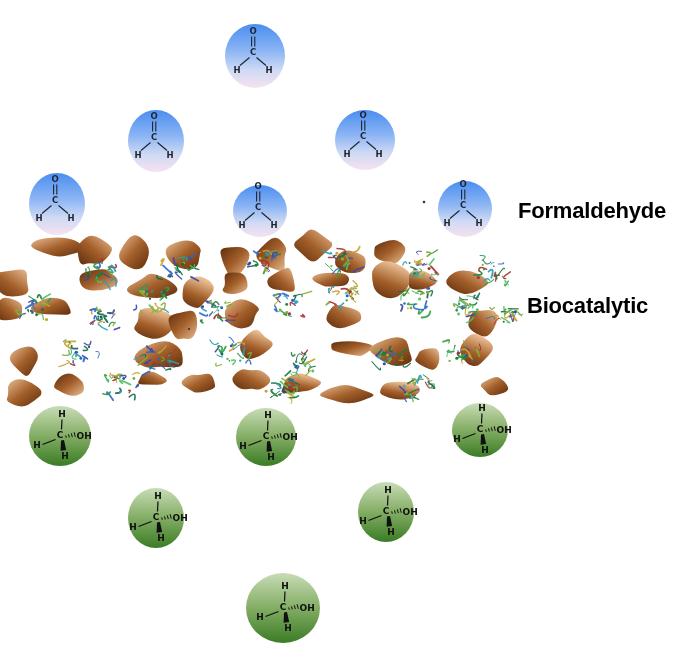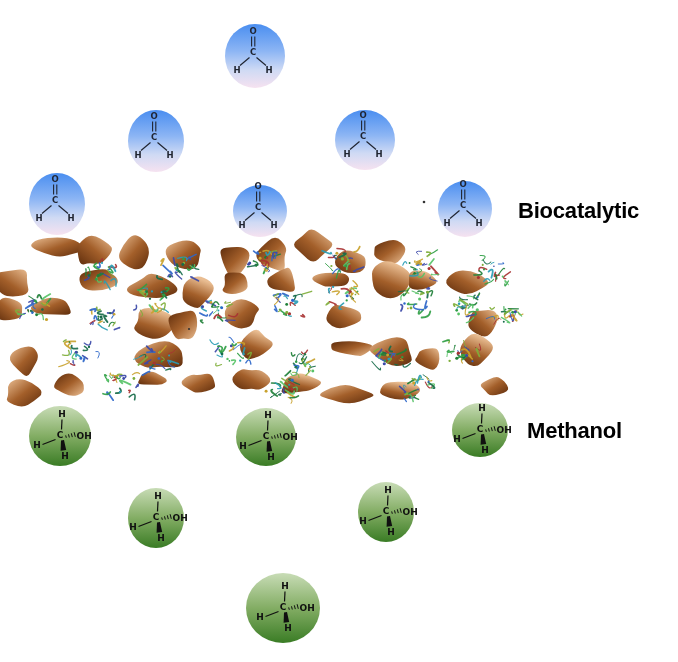--- a/index.html
+++ b/index.html
@@ -881,19 +881,19 @@
           <line x1="49.1" y1="31.2" x2="50.3" y2="35.8"></line>
         </g>
         <text x="51.5" y="37.5" text-anchor="start">OH</text>
       </g>
         </g>
       </g>
   <circle cx="424" cy="202" r="1.3" fill="#333"></circle>
       <circle cx="189" cy="329" r="1.1" fill="#333"></circle>
     </svg>
 
-  <div class="side-label" id="label-formaldehyde">Biocatalytic</div>
+  <div class="side-label" id="label-formaldehyde">Formaldehyde</div>
 
   <div class="side-label" id="label-membrane">
+    <div>Biocatalytic</div>
   </div>
 
-  <div class="side-label" id="label-methanol">Methanol</div>
 </div>
 
 </body></html>

